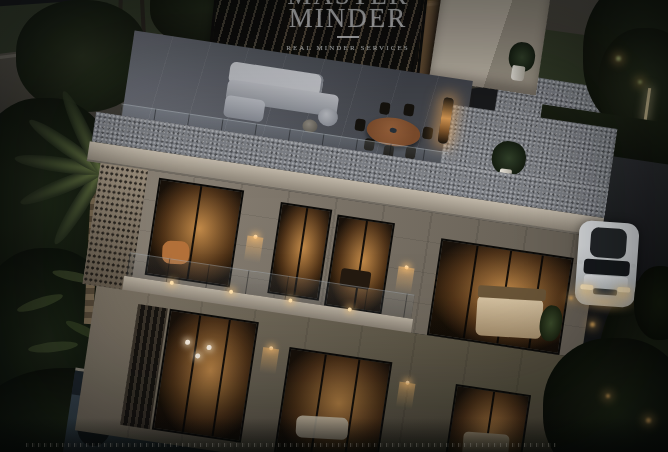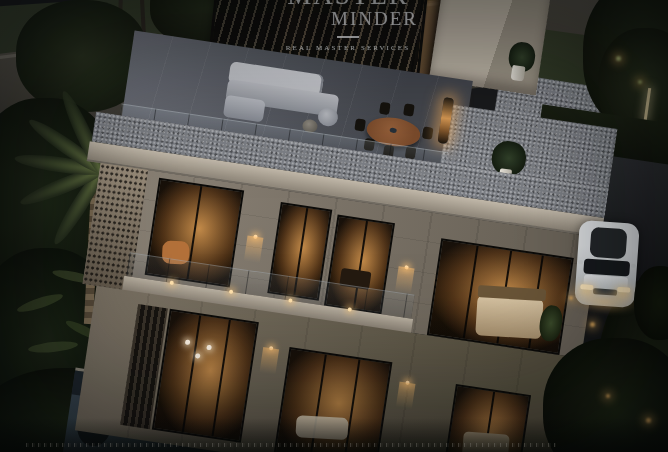--- a/index.html
+++ b/index.html
@@ -41,21 +41,21 @@
   .chair{position:absolute;width:10px;height:12px;border-radius:3px;background:#16130e;}
   
   .building{position:absolute;left:118px;top:20px;width:500px;height:410px;
     transform:rotate(8.5deg);transform-origin:0 0;}
   
   .wm{position:absolute;left:278px;top:-17px;width:140px;text-align:center;
     color:var(--c-watermark,#eceef0);opacity:.82;
     font-family:"Liberation Serif","DejaVu Serif",serif;
     text-shadow:0 0 2px rgba(255,255,255,.18);}
   .wm .l1{font-size:27px;line-height:25px;letter-spacing:2px;}
-  .wm .l2{font-size:19px;line-height:25px;letter-spacing:2px;margin-top:-2px;text-align:right;}
+  .wm .l2{font-size:27px;line-height:25px;letter-spacing:2px;margin-top:-2px;}
   .wm .rule{width:22px;height:2px;background:currentColor;margin:5px auto 6px;}
   .wm .tag{font-size:7px;letter-spacing:2.1px;white-space:nowrap;}
   .vignette{position:absolute;inset:0;pointer-events:none;
     box-shadow:inset 0 0 130px 42px rgba(4,5,8,.55);}
 </style>
 </head>
 <body>
 
 <figure class="stage" aria-label="Aerial dusk rendering of a modern three-storey villa with rooftop terrace lounge, pergola, warm-lit interiors, palm garden, swimming pool and a white SUV parked at the side street">
 
@@ -345,17 +345,17 @@
   <div class="abs" style="left:0;bottom:0;width:668px;height:34px;
               background:linear-gradient(180deg,rgba(6,8,5,0),rgba(6,8,5,.75));"></div>
   <div class="abs" style="left:26px;top:443px;width:530px;height:4px;opacity:.55;filter:blur(.3px);
               background:repeating-linear-gradient(90deg,rgba(212,206,195,.65) 0 1px,
                 rgba(125,120,110,.25) 1px 3px,transparent 3px 6px);"></div>
 
   <div class="wm">
     <div class="l1">MASTER</div>
     <div class="l2">MINDER</div>
     <div class="rule"></div>
-    <div class="tag">REAL MASTER SERVICES</div>
+    <div class="tag">REAL MINDER SERVICES</div>
   </div>
 
   <div class="vignette"></div>
 </figure>
 
 </body></html>

